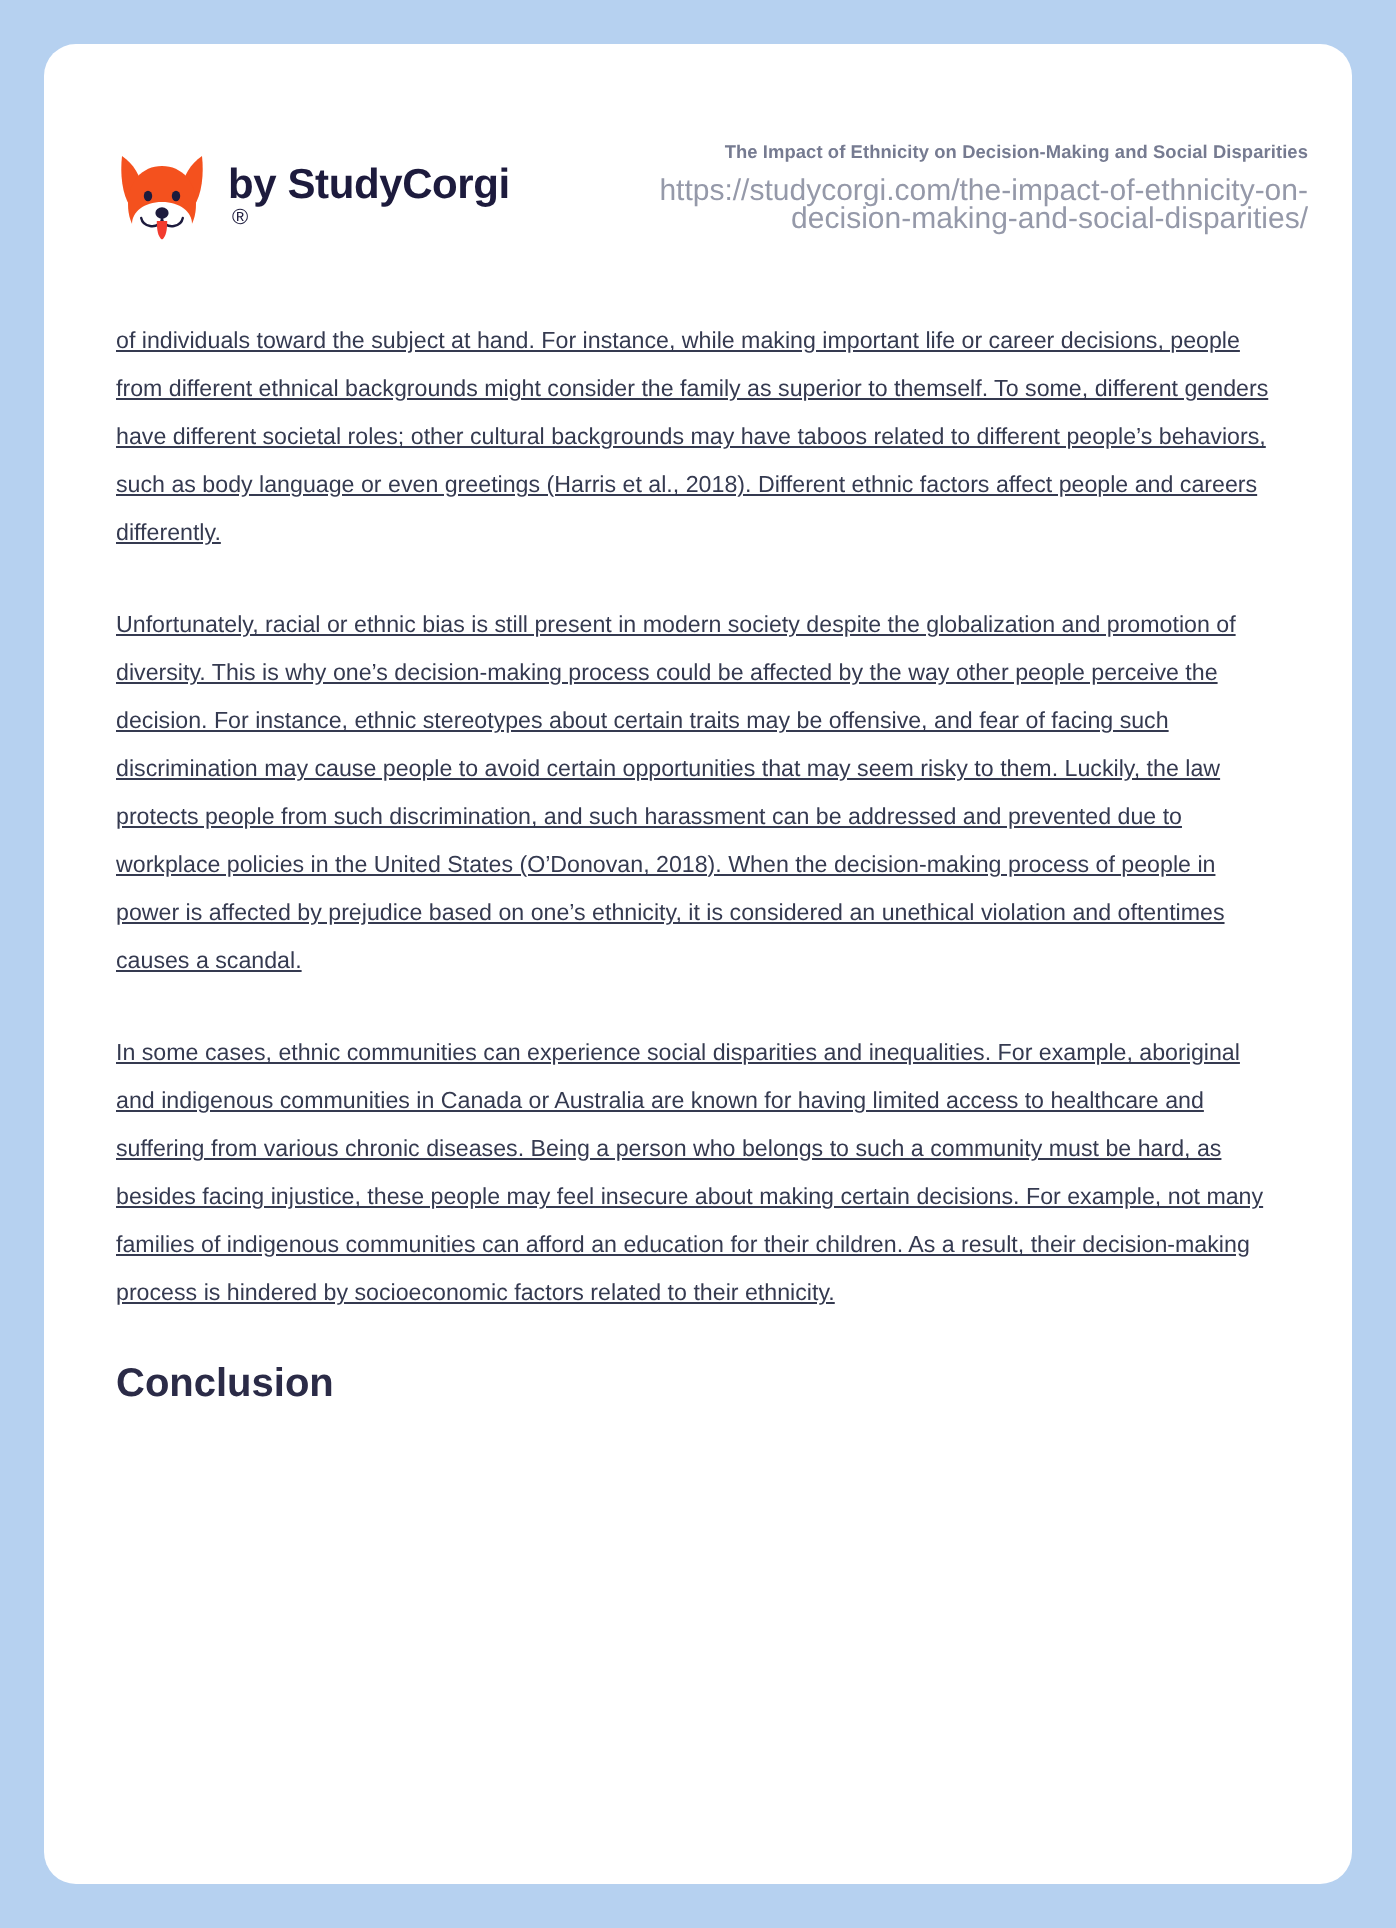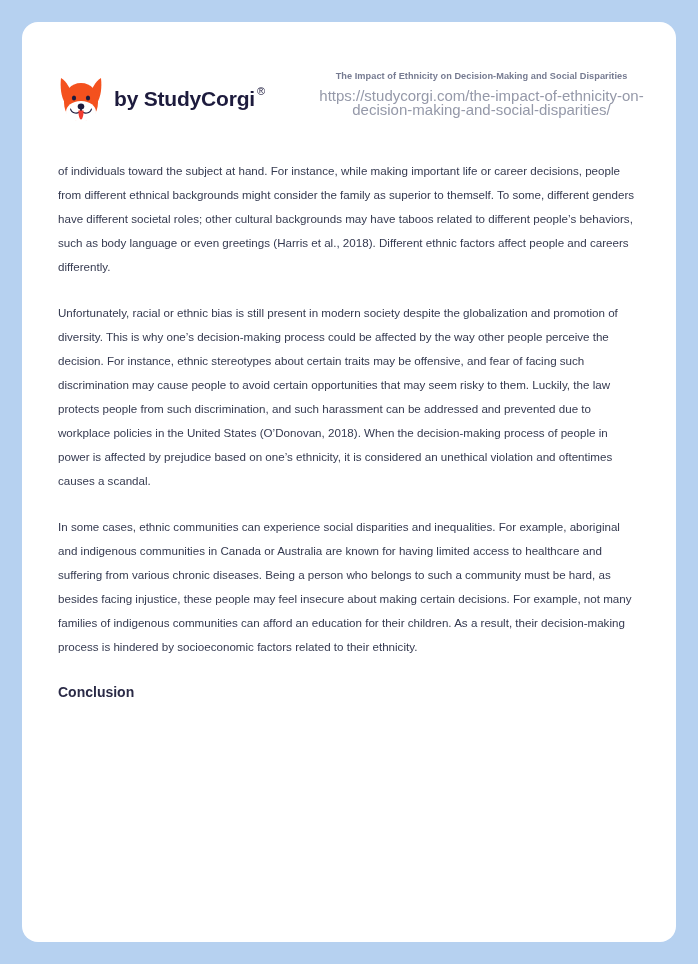--- a/index.html
+++ b/index.html
@@ -51,32 +51,33 @@
   }
 
   .brand-wordmark {
     font-size: 21px;
     font-weight: bold;
     color: #1d1b3d;
     letter-spacing: -0.2px;
     white-space: nowrap;
     display: inline-flex;
     align-items: flex-start;
+    flex-direction: column;
   }
   .brand-reg {
     font-size: 11px;
     font-weight: normal;
     color: #1d1b3d;
     margin-left: 2px;
     position: relative;
     top: -2px;
   }
 
   .header-meta {
-    text-align: center;
+    text-align: right;
     flex: 0 1 auto;
     max-width: 345px;
     padding-top: 2px;
   }
 
   .doc-title {
     font-size: 9.2px;
     font-weight: bold;
     color: #767b91;
     line-height: 14px;
@@ -99,24 +100,25 @@
     margin-top: 36px;
     box-sizing: border-box;
   }
 
   .doc-body p {
     font-size: 11.6px;
     line-height: 24px;
     color: #353a50;
     margin: 0 0 22px 0;
     text-align: left;
+    text-decoration: underline;
   }
 
   .doc-body h2 {
-    font-size: 14px;
+    font-size: 20px;
     font-weight: bold;
     color: #2b2b47;
     margin: 20px 0 14px 0;
     line-height: 22px;
   }
 
   .doc-body p:last-child {
     margin-bottom: 0;
   }
 </style>

